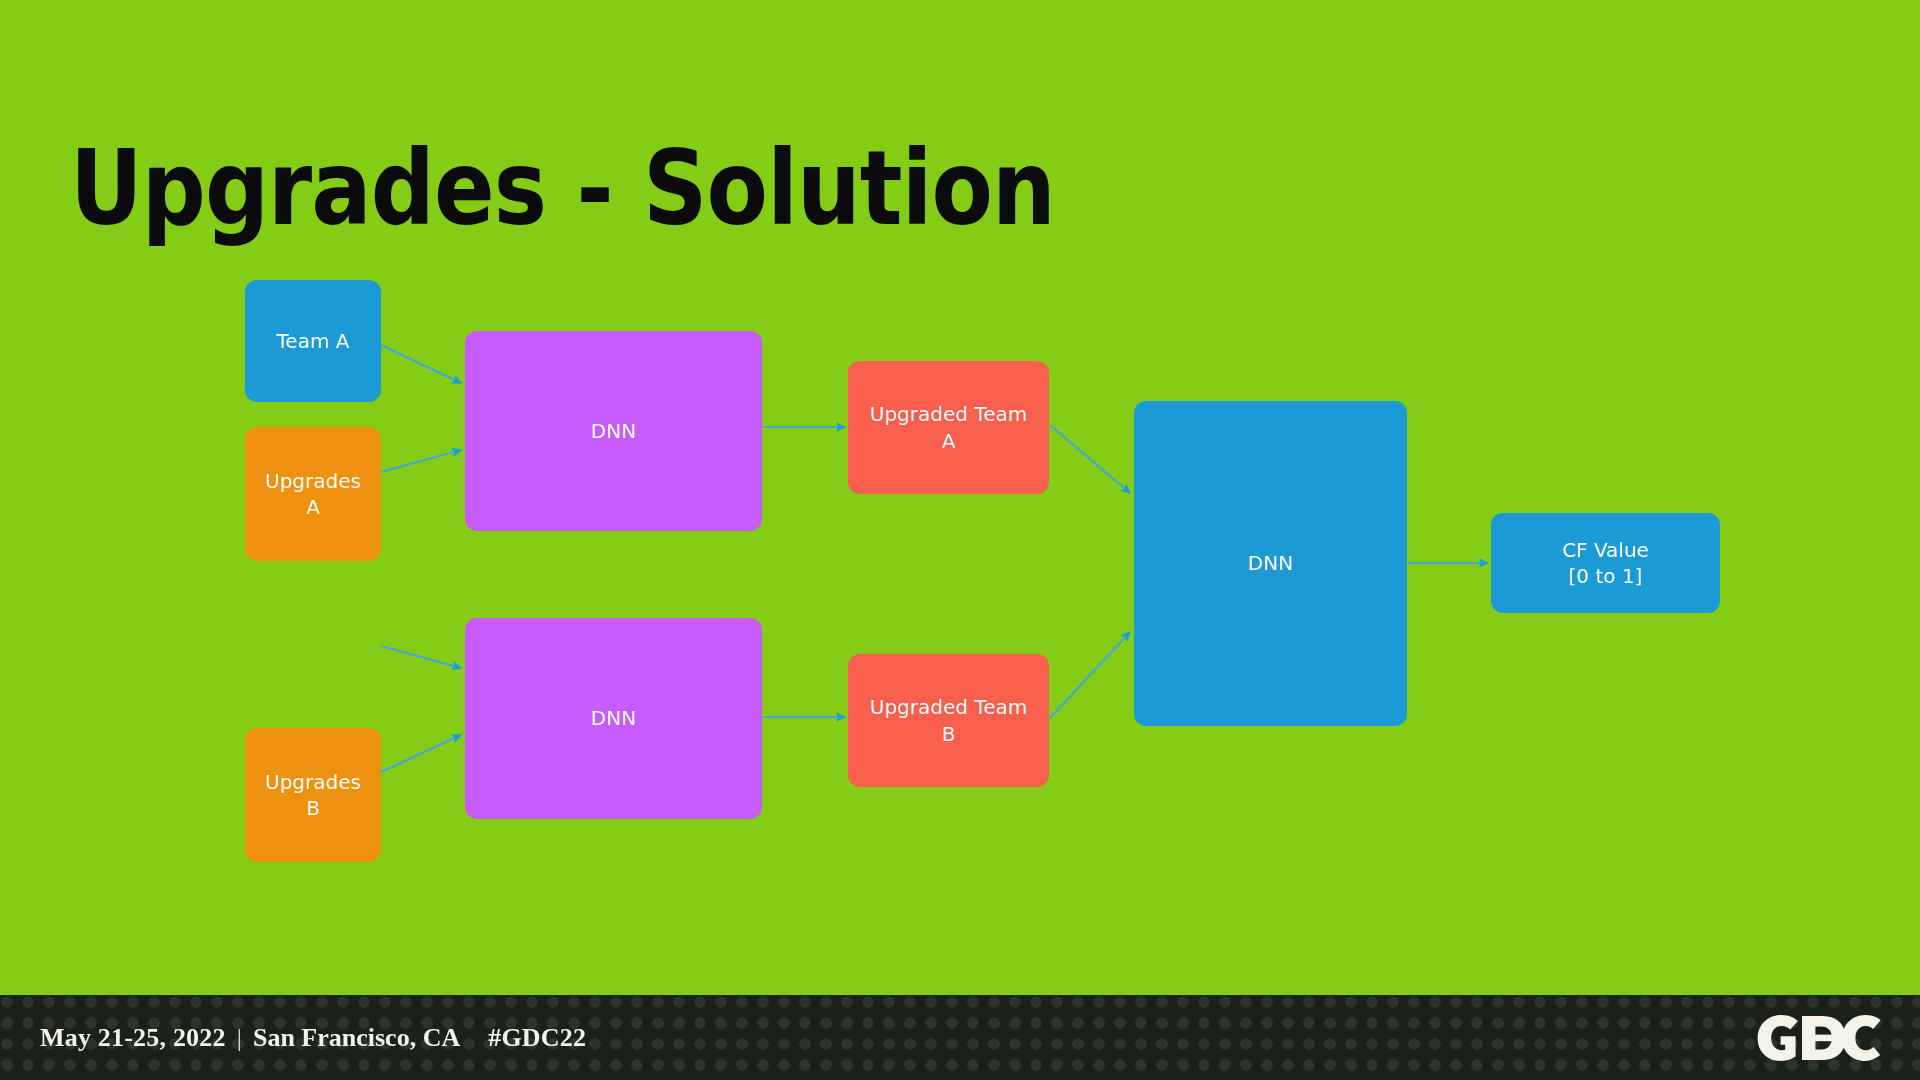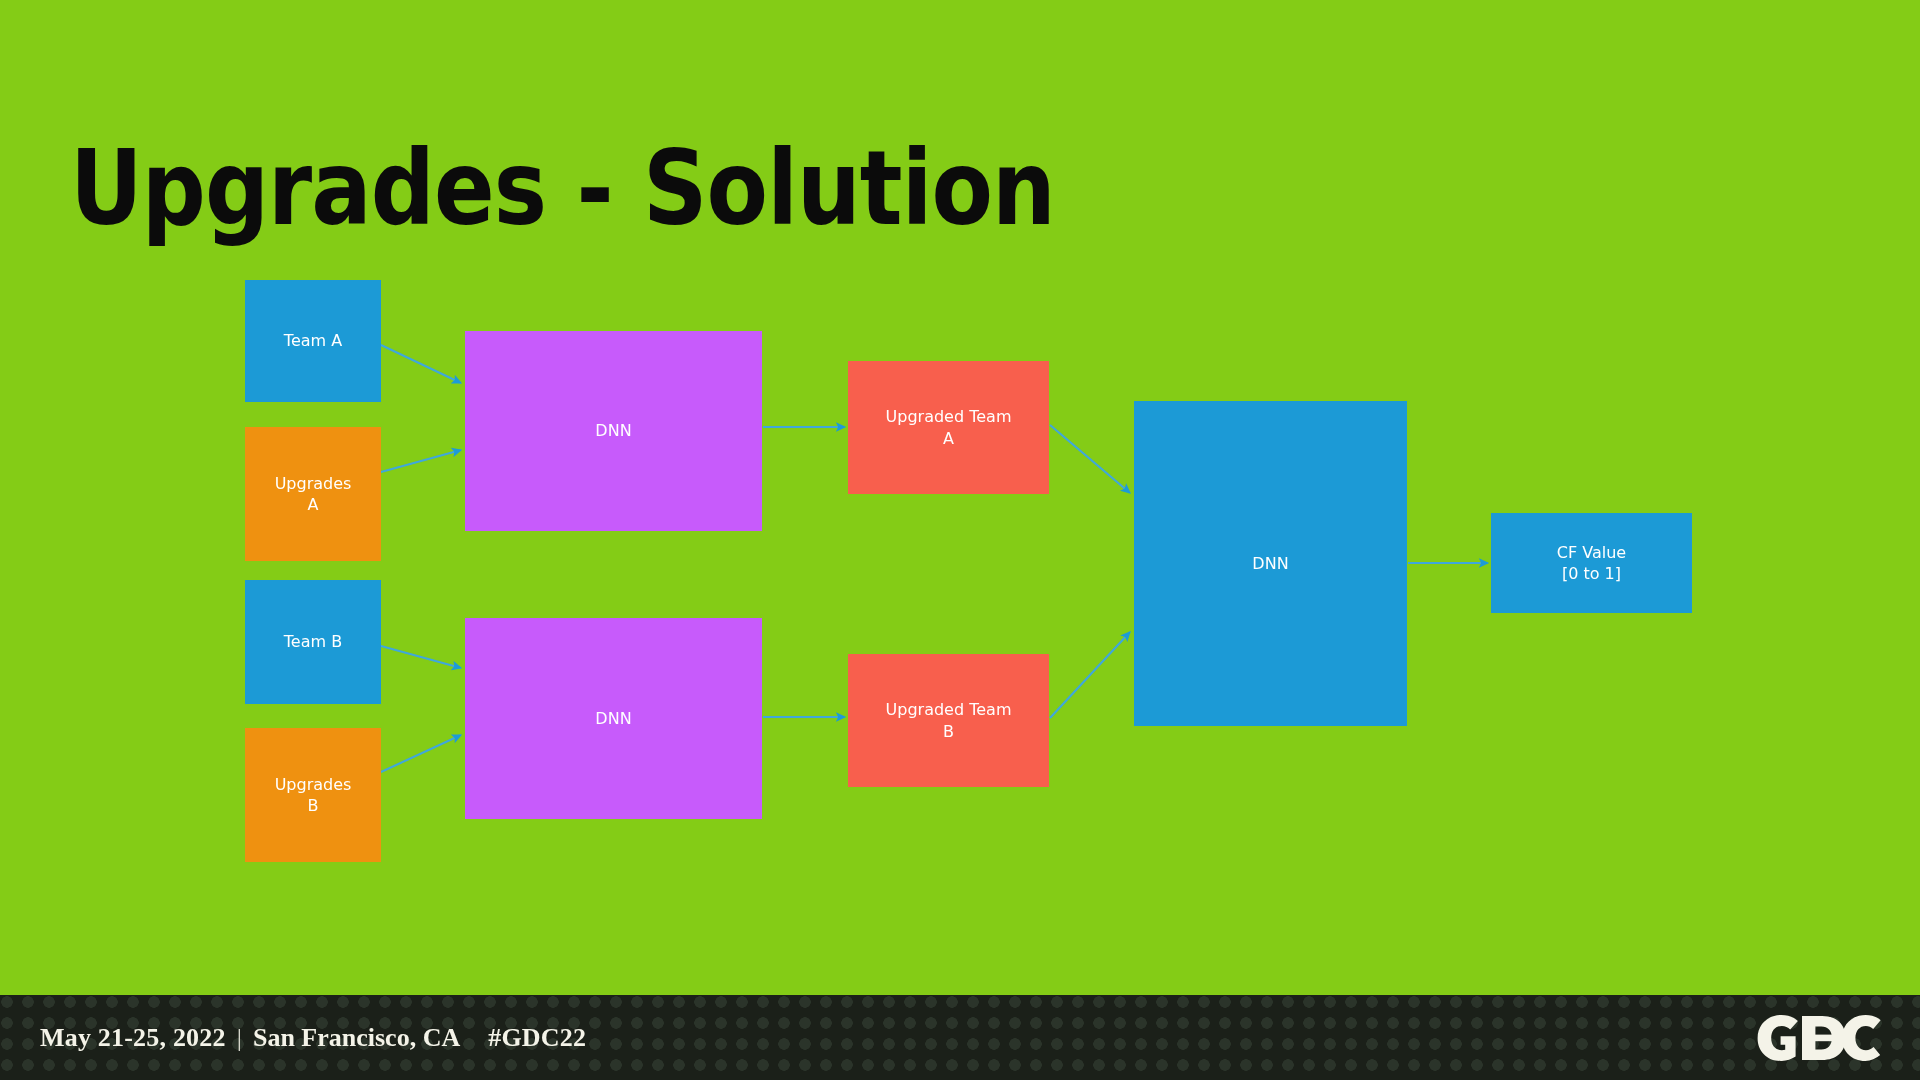--- a/index.html
+++ b/index.html
@@ -56,42 +56,43 @@
   }
   .node {
     position: absolute;
     box-sizing: border-box;
     display: flex;
     align-items: center;
     justify-content: center;
     text-align: center;
     color: #ffffff;
     font-family: "DejaVu Sans", sans-serif;
-    font-size: 16px;
+    font-size: 20px;
     line-height: 1.32;
     font-weight: 400;
     padding: 4px 6px;
     white-space: pre-line;
+    border-radius: 12px;
   }
   .node-blue   { background: #1c9ad6; }
   .node-orange { background: #ef9110; }
   .node-purple { background: #c75bfb; }
   .node-red    { background: #f85f4d; }
 
   
   #node-team-a        { left:245px; top:280px;  width:136px; height:122px; }
   #node-upgrades-a    { left:245px; top:427px;  width:136px; height:134px; }
   #node-team-b        { left:245px; top:580px;  width:136px; height:124px; }
   #node-upgrades-b    { left:245px; top:728px;  width:136px; height:134px; }
   #node-dnn-a         { left:465px; top:331px;  width:297px; height:200px; }
   #node-dnn-b         { left:465px; top:618px;  width:297px; height:201px; }
   #node-upgraded-a    { left:848px; top:361px;  width:201px; height:133px; }
   #node-upgraded-b    { left:848px; top:654px;  width:201px; height:133px; }
   #node-dnn-final     { left:1134px; top:401px; width:273px; height:325px; }
-  #node-cf-value      { left:1491px; top:513px; width:201px; height:100px; }
+  #node-cf-value      { left:1491px; top:513px; width:229px; height:100px; }
 
   
   .footer {
     position: absolute;
     left: 0;
     bottom: 0;
     width: 1920px;
     height: 85px;
     background-color: #1b2019;
     background-image: radial-gradient(circle at 7px 7px, #2b342a 5.5px, transparent 6px);
@@ -145,21 +146,20 @@
         <line x1="763" y1="717" x2="845" y2="717"></line>
         <line x1="1050" y1="425" x2="1130" y2="493"></line>
         <line x1="1050" y1="718" x2="1130" y2="632"></line>
         <line x1="1408" y1="563" x2="1488" y2="563"></line>
       </g>
     </svg>
 
     <div class="node node-blue" id="node-team-a">Team A</div>
     <div class="node node-orange" id="node-upgrades-a">Upgrades
 A</div>
-    <div class="node node-blue" id="node-team-b">Team B</div>
     <div class="node node-orange" id="node-upgrades-b">Upgrades
 B</div>
     <div class="node node-purple" id="node-dnn-a">DNN</div>
     <div class="node node-purple" id="node-dnn-b">DNN</div>
     <div class="node node-red" id="node-upgraded-a">Upgraded Team
 A</div>
     <div class="node node-red" id="node-upgraded-b">Upgraded Team
 B</div>
     <div class="node node-blue" id="node-dnn-final">DNN</div>
     <div class="node node-blue" id="node-cf-value">CF Value

